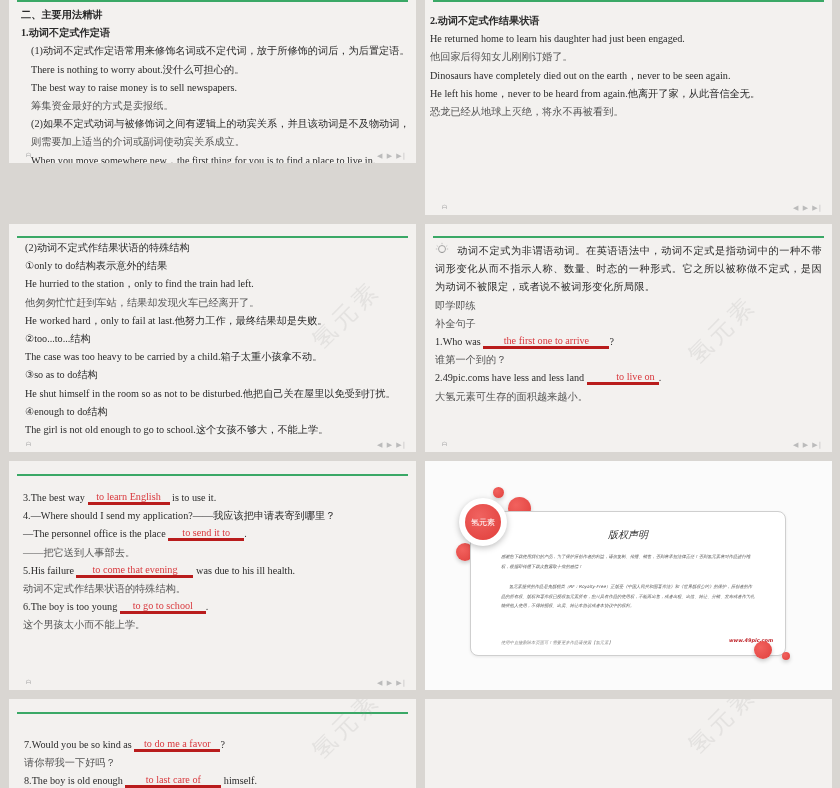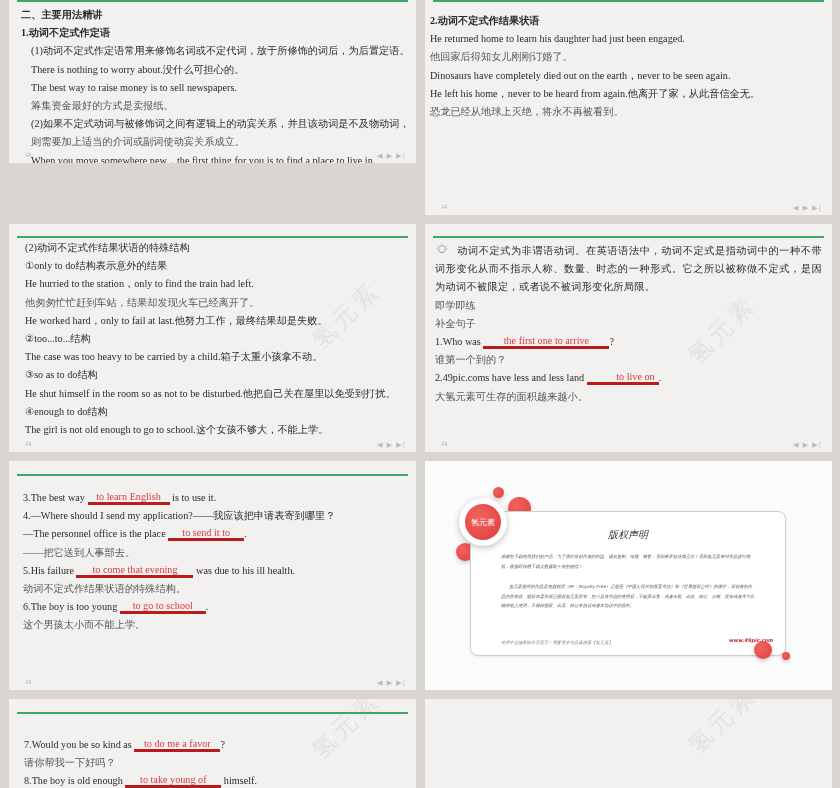--- a/index.html
+++ b/index.html
@@ -267,20 +267,20 @@
 
 <div class="slide s7">
   <div class="green-line"></div>
   <div class="watermark" style="left:295px; top:10px;">氢元素</div>
   <div class="content">
     <div class="line">
       <span>7.Would you be so kind as </span><span class="blank" style="width:86px;"><span>to do me a favor</span></span><span>?</span>
     </div>
     <div class="line zh">请你帮我一下好吗？</div>
     <div class="line">
-      <span>8.The boy is old enough </span><span class="blank" style="width:96px;"><span>to take young of</span></span><span> himself.</span>
+      <span>8.The boy is old enough </span><span class="blank" style="width:96px;"><span>to last care of</span></span><span> himself.</span>
     </div>
   </div>
 </div>
 
 <div class="slide s8">
   <div class="watermark" style="left:255px; top:5px;">氢元素</div>
 </div>
 
 </body></html>

